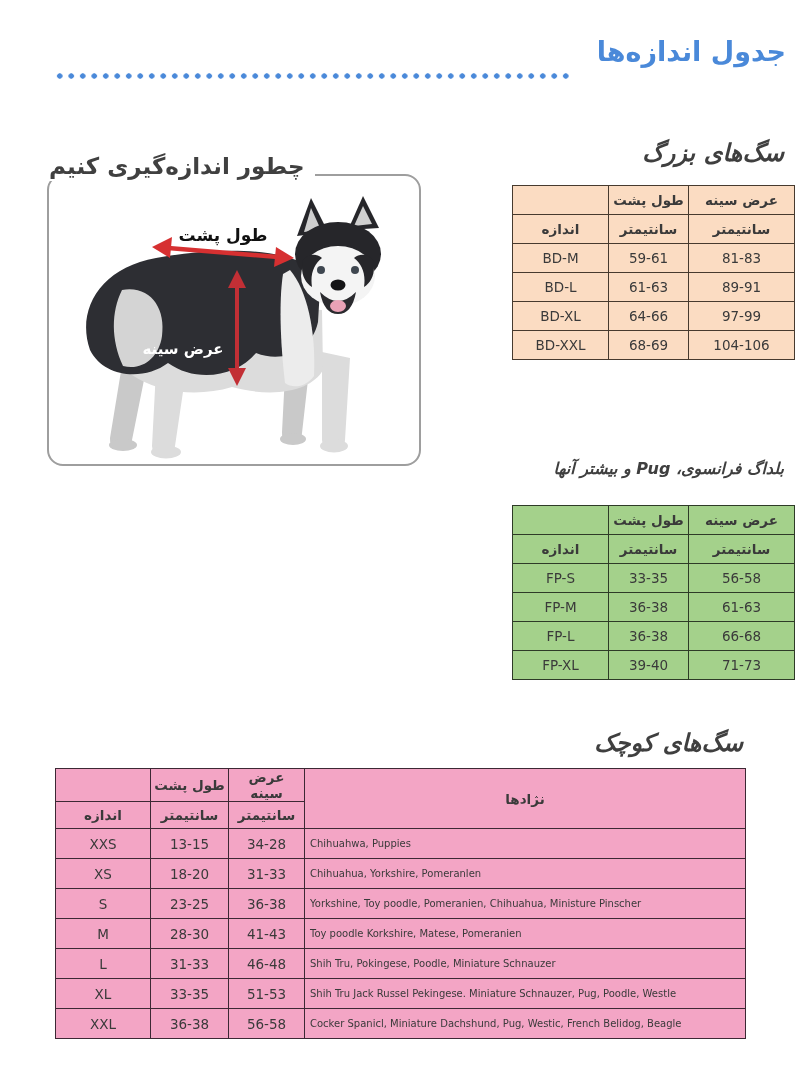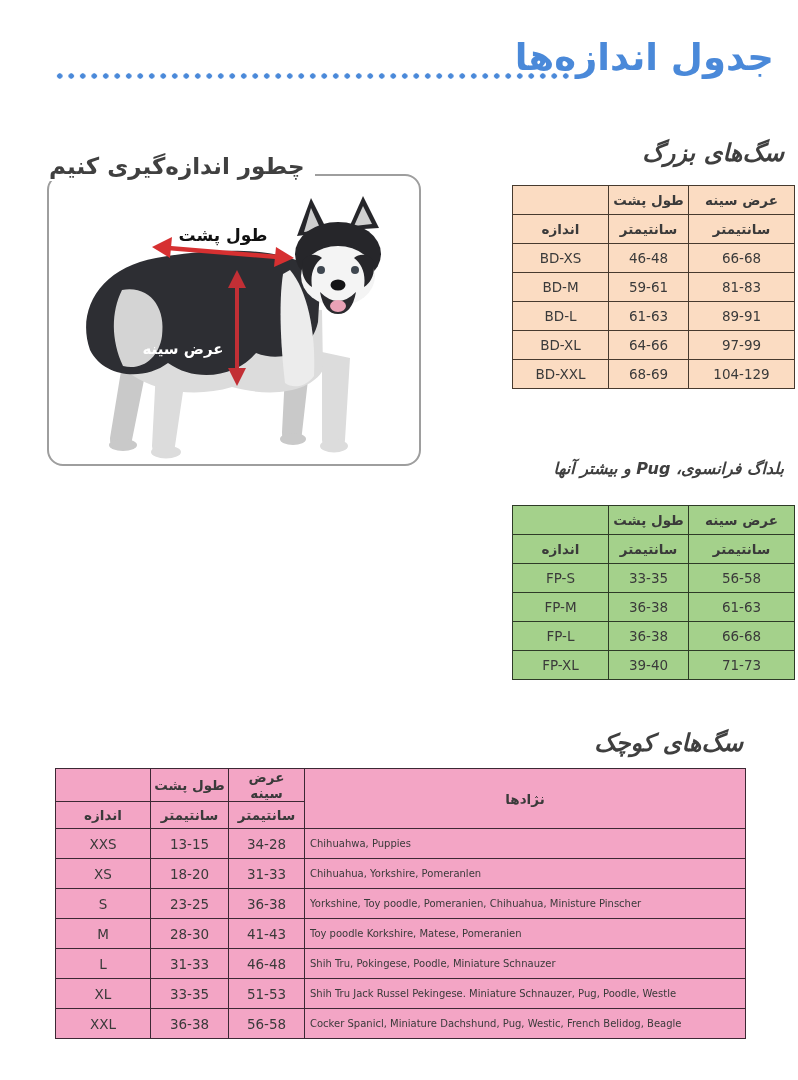--- a/index.html
+++ b/index.html
@@ -8,21 +8,21 @@
     --pink-border:#3c2834; --arrow-red:#d63031; --heading-gray:#3f3f3f;
   }
   *{box-sizing:border-box;}
   html,body{margin:0;padding:0;}
   body{
     width:798px;height:1080px;background:#ffffff;position:relative;overflow:hidden;
     font-family:"DejaVu Sans",sans-serif;color:#3a3a3a;
   }
   
   #page-title{
-    position:absolute;top:36px;right:24px;font-size:37px;font-weight:bold;
+    position:absolute;top:36px;right:12px;font-size:27px;font-weight:bold;
     color:var(--accent-blue,#4a89d9);direction:rtl;letter-spacing:-1px;
   }
   #title-dots{
     position:absolute;top:70px;left:54px;width:520px;height:12px;
     background-image:radial-gradient(circle,var(--accent-blue,#4a89d9) 2.4px,transparent 3px);
     background-size:11.5px 12px;background-repeat:repeat-x;background-position:left center;
   }
   
   .sec-heading{position:absolute;direction:rtl;font-weight:bold;color:var(--heading-gray,#3f3f3f);font-style:italic;}
   #heading-large{top:139px;right:14px;font-size:24px;}
@@ -77,43 +77,38 @@
     <td></td>
     <td>طول پشت</td>
     <td>عرض سینه</td>
   </tr>
   <tr class="hdr2">
     <td>اندازه</td>
     <td>سانتیمتر</td>
     <td>سانتیمتر</td>
   </tr>
   <tr>
-    <td>BD-XS</td>
-    <td>46-48</td>
-    <td>66-68</td>
-  </tr>
-  <tr>
     <td>BD-M</td>
     <td>59-61</td>
     <td>81-83</td>
   </tr>
   <tr>
     <td>BD-L</td>
     <td>61-63</td>
     <td>89-91</td>
   </tr>
   <tr>
     <td>BD-XL</td>
     <td>64-66</td>
     <td>97-99</td>
   </tr>
   <tr>
     <td>BD-XXL</td>
     <td>68-69</td>
-    <td>104-129</td>
+    <td>104-106</td>
   </tr>
 </tbody>
   </table>
 
 <div id="measure-box">
   <div id="measure-frame"></div>
   <div id="measure-title">چطور اندازه‌گیری کنیم</div>
   <div id="back-length-label" class="arrow-label">طول پشت</div>
   <div id="chest-width-label" class="arrow-label">عرض سینه</div>
   <svg id="dog-svg" viewBox="0 0 350 272" aria-hidden="true">

